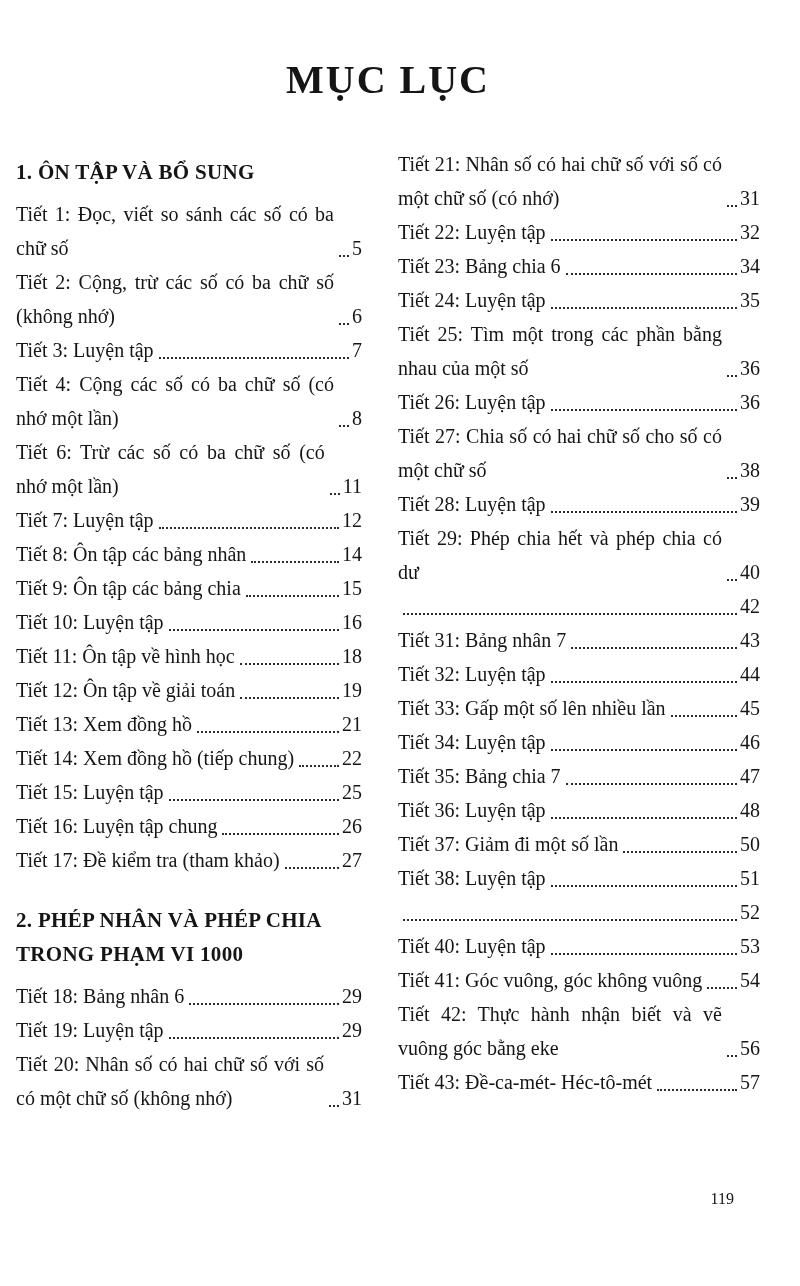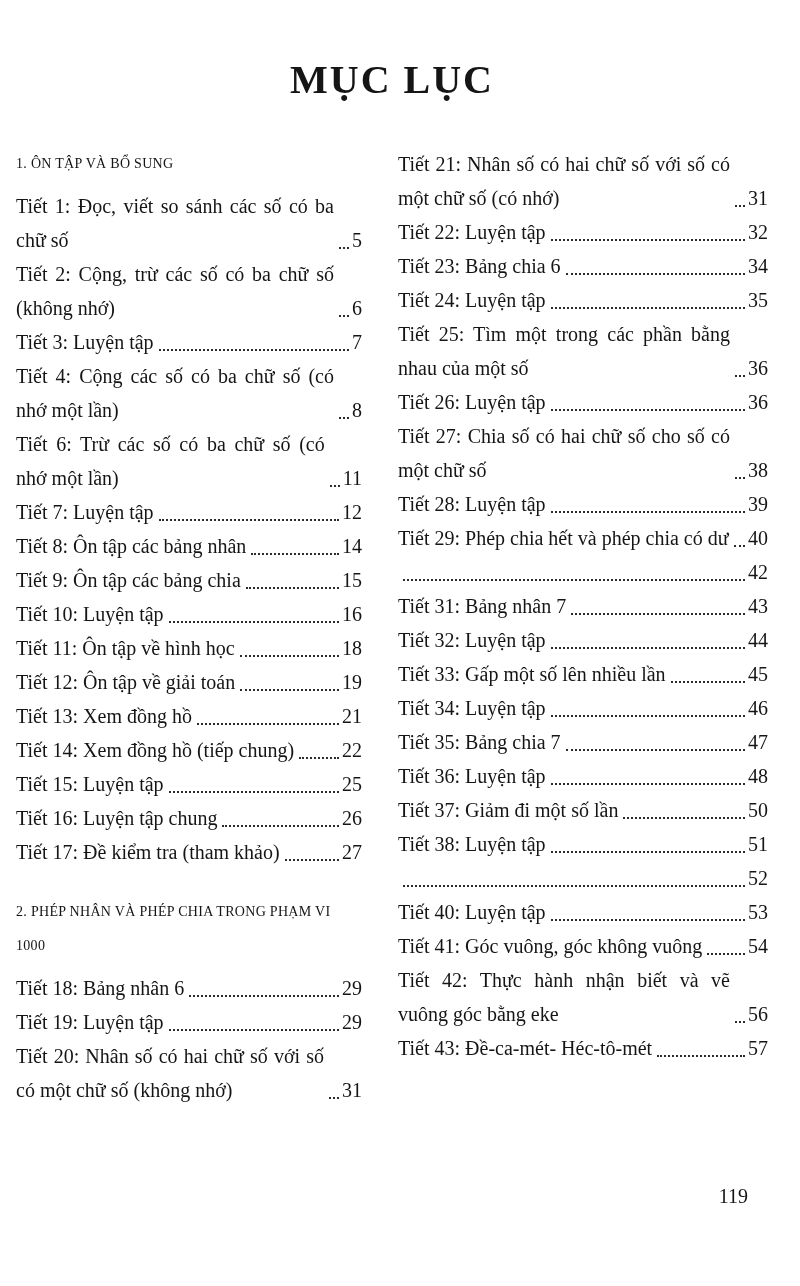--- a/index.html
+++ b/index.html
@@ -7,40 +7,40 @@
   body {
     width: 800px; height: 1286px;
     background: #ffffff;
     font-family: "Liberation Serif", "DejaVu Serif", serif;
     color: #151515;
     overflow: hidden;
   }
   .page {
     position: relative;
     width: 800px; height: 1286px;
-    padding: 46px 32px 0 16px;
+    padding: 46px 40px 0 16px;
   }
   h1.title {
     margin: 10px 0 44px 0;
     text-align: center;
     font-size: 40px;
     font-weight: bold;
     letter-spacing: 2px;
   }
   .columns {
     display: flex;
     gap: 36px;
   }
   .col { min-width: 0; }
   .col-left  { width: 346px; flex: none; }
   .col-right { flex: 1; }
   h2.section-heading {
-    margin: 0 0 8px 0;
-    font-size: 14px;
-    font-weight: normal;
+    margin: 8px 0 8px 0;
+    font-size: 21px;
+    font-weight: bold;
     line-height: 34px;
     letter-spacing: 0.3px;
   }
   section.toc-section + section.toc-section h2.section-heading {
     margin-top: 26px;
   }
   .entry {
     display: flex;
     align-items: flex-end;
     font-size: 20px;
@@ -55,23 +55,23 @@
     flex: 1 1 10px;
     min-width: 10px;
     border-bottom: 2px dotted #2c2c2c;
     margin: 0 3px 8px 5px;
   }
   .pg {
     flex: 0 0 auto;
   }
   .pagenum {
     position: absolute;
-    right: 52px;
+    right: 66px;
     bottom: 78px;
-    font-size: 20px;
+    font-size: 16px;
   }
 </style>
 </head>
 <body>
 
 <div class="page">
 
   <h1 class="title">MỤC LỤC</h1>
 
   <div class="columns">

